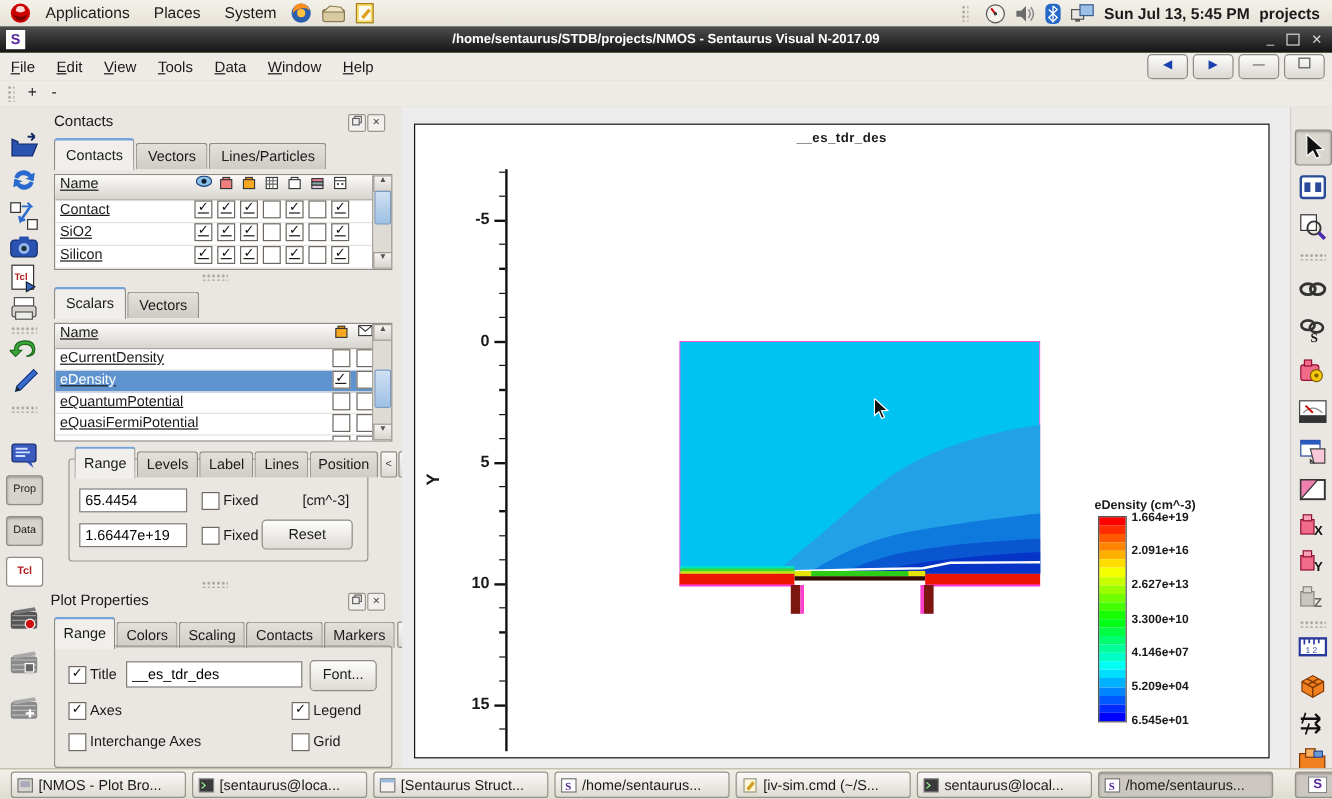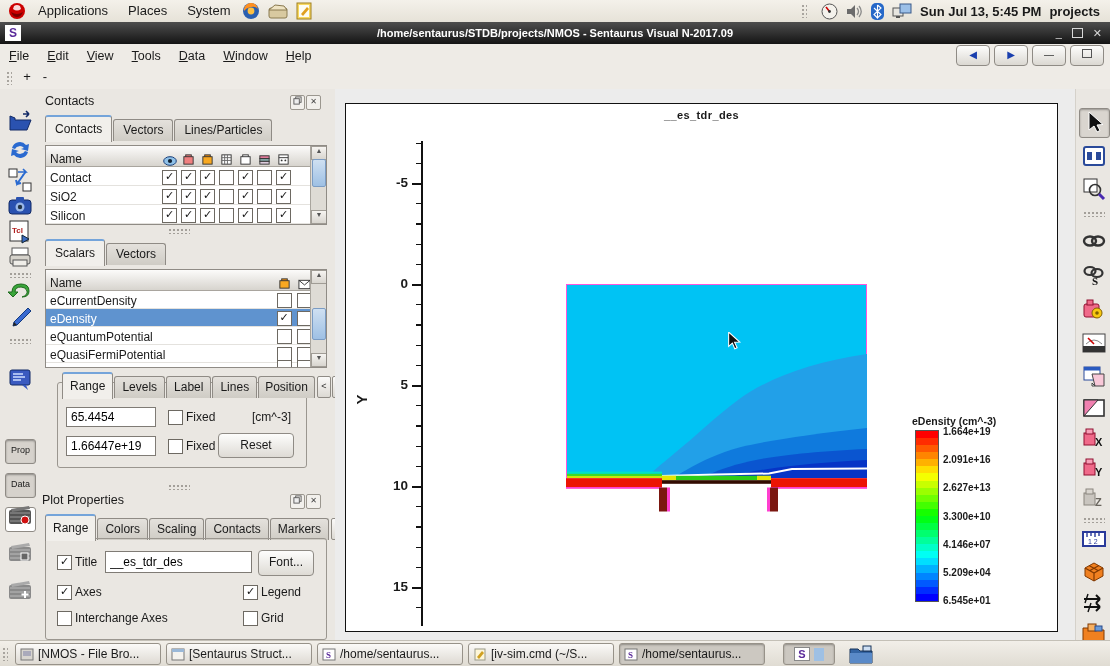--- a/index.html
+++ b/index.html
@@ -28,35 +28,35 @@
         font-size:10px;text-align:center;line-height:18px;color:#1a3fae;}
   
   #quick-toolbar{left:0;top:67px;width:1110px;height:22px;background:#eeebe6;border-bottom:1px solid #cfcbc4;
                  display:flex;align-items:center;font-size:13px;}
   .dots-v{width:6px;height:14px;background-image:radial-gradient(#a8a49e 1px,transparent 1.2px);background-size:4px 4px;margin:0 6px;}
   .qbtn{width:18px;height:18px;text-align:center;line-height:16px;}
   
   #left-strip{left:0;top:89px;width:40px;height:551px;background:#eae7e2;}
   .lt-icon{position:absolute;left:8px;width:24px;height:24px;}
   .sq-btn{position:absolute;left:5px;width:29px;height:23px;border:1px solid #8f8b85;border-radius:3px;
-          background:linear-gradient(#f6f4f1,#dcd8d2);font-size:9px;text-align:center;line-height:21px;margin-top:43px;}
+          background:linear-gradient(#f6f4f1,#dcd8d2);font-size:9px;text-align:center;line-height:21px;}
   .sq-btn.pressed{background:#d6d2cc;box-shadow:inset 0 1px 2px rgba(0,0,0,.35);}
   .hdots{height:6px;width:22px;background-image:radial-gradient(#a39f99 1px,transparent 1.2px);background-size:4px 4px;}
   
   .panel-title{font-size:12.5px;}
   .pt-btn{position:absolute;width:13px;height:13px;border:1px solid #9b978f;background:#f2f0ec;border-radius:2px;
           font-size:8px;line-height:11px;text-align:center;color:#444;}
   .tabrow{display:flex;align-items:flex-end;height:27px;}
   .tab{height:21px;line-height:21px;padding:0 9px;border:1px solid #8f8b85;border-bottom:none;margin-right:1px;
        background:linear-gradient(#e4e1dc,#cfccc5);border-radius:3px 3px 0 0;font-size:12px;position:relative;}
   .tab.active{height:25px;line-height:25px;background:#f1efeb;border-top:2px solid #74a4da;z-index:3;margin-bottom:-1px;}
   .tabscroll{width:12px;height:20px;border:1px solid #8f8b85;border-radius:2px;background:linear-gradient(#fbfaf9,#dcd9d3);
              font-size:9px;line-height:18px;text-align:center;margin-left:1px;color:#333;}
   .tbl{border:1px solid #8f8b85;background:#fff;position:absolute;overflow:hidden;}
-  .trow{display:flex;border-bottom:1px solid #e4e2de;align-items:flex-end;}
+  .trow{display:flex;border-bottom:1px solid #e4e2de;align-items:flex-start;text-decoration:underline;}
   .thead{background:linear-gradient(#fcfbfa,#d7d4ce);border-bottom:1px solid #a9a59e;}
   .tcell{font-size:12px;padding-left:4px;overflow:hidden;white-space:nowrap;}
   .ccell{display:flex;align-items:center;justify-content:center;}
   .cb{width:13px;height:13px;border:1px solid #6d6962;background:#fff;font-size:11px;line-height:11px;text-align:center;color:#111;flex:none;}
   .cb.checked::after{content:"✓";}
   .sel{background:#5f93cf;}
   .sel .tcell{color:#fff;}
   .vsb{position:absolute;right:0;top:0;bottom:0;width:15px;background:#dedbd5;border-left:1px solid #a9a59e;}
   .vsb .up,.vsb .dn{position:absolute;left:0;width:14px;height:12px;font-size:7px;text-align:center;color:#555;
         background:linear-gradient(#f6f4f1,#d8d5cf);border:1px solid #a09c95;}
@@ -704,21 +704,28 @@
       </svg>
   </div>
 
   <div id="taskbar" class="abs">
     <div class="dots-v" style="margin:0 2px"></div>
     <div class="task-item">
       <svg class="ticon" viewBox="0 0 14 13">
           <rect x="1" y="1" width="12" height="11" fill="#d8d5cf" stroke="#777"></rect>
           <rect x="3" y="3" width="8" height="5" fill="#aab"></rect>
         </svg>
-      <span>[NMOS - File Bro...</span>
+      <span>[NMOS - Plot Bro...</span>
+    </div>
+    <div class="task-item">
+      <svg class="ticon" viewBox="0 0 14 13">
+          <rect x="1" y="1" width="12" height="11" fill="#3a3a3a" stroke="#888"></rect>
+          <path d="M3 4 l3 2.5 L3 9" stroke="#9f9" fill="none"></path>
+        </svg>
+      <span>[sentaurus@loca...</span>
     </div>
     <div class="task-item">
       <svg class="ticon" viewBox="0 0 14 13">
           <rect x="1" y="1" width="12" height="11" fill="#f4f2ee" stroke="#777"></rect>
           <rect x="1" y="1" width="12" height="3" fill="#9ab8d8"></rect>
         </svg>
       <span>[Sentaurus Struct...</span>
     </div>
     <div class="task-item">
       <svg class="ticon" viewBox="0 0 14 13">
@@ -727,20 +734,27 @@
         </svg>
       <span>/home/sentaurus...</span>
     </div>
     <div class="task-item">
       <svg class="ticon" viewBox="0 0 14 13">
           <rect x="2" y="1" width="10" height="11" fill="#fdf6d8" stroke="#998"></rect>
           <path d="M4 9 L9 3 L11 5 L6 11z" fill="#d0a020"></path>
         </svg>
       <span>[iv-sim.cmd (~/S...</span>
     </div>
+    <div class="task-item">
+      <svg class="ticon" viewBox="0 0 14 13">
+          <rect x="1" y="1" width="12" height="11" fill="#3a3a3a" stroke="#888"></rect>
+          <path d="M3 4 l3 2.5 L3 9" stroke="#9f9" fill="none"></path>
+        </svg>
+      <span>sentaurus@local...</span>
+    </div>
     <div class="task-item active">
       <svg class="ticon" viewBox="0 0 14 13">
           <rect x="1" y="1" width="12" height="11" fill="#fff" stroke="#777"></rect>
           <text x="4" y="10" font-size="9" font-weight="bold" fill="#5a2a9a" font-family="Liberation Serif">S</text>
         </svg>
       <span>/home/sentaurus...</span>
     </div>
     <div class="task-item active" style="width:42px;margin-left:18px;justify-content:center">
       <span style="background:#fff;color:#5a2a9a;font-weight:bold;font-size:11px;padding:0 3px;border:1px solid #888">S</span>
       <span style="width:10px;height:13px;background:#9ec0e4;display:inline-block"></span>

